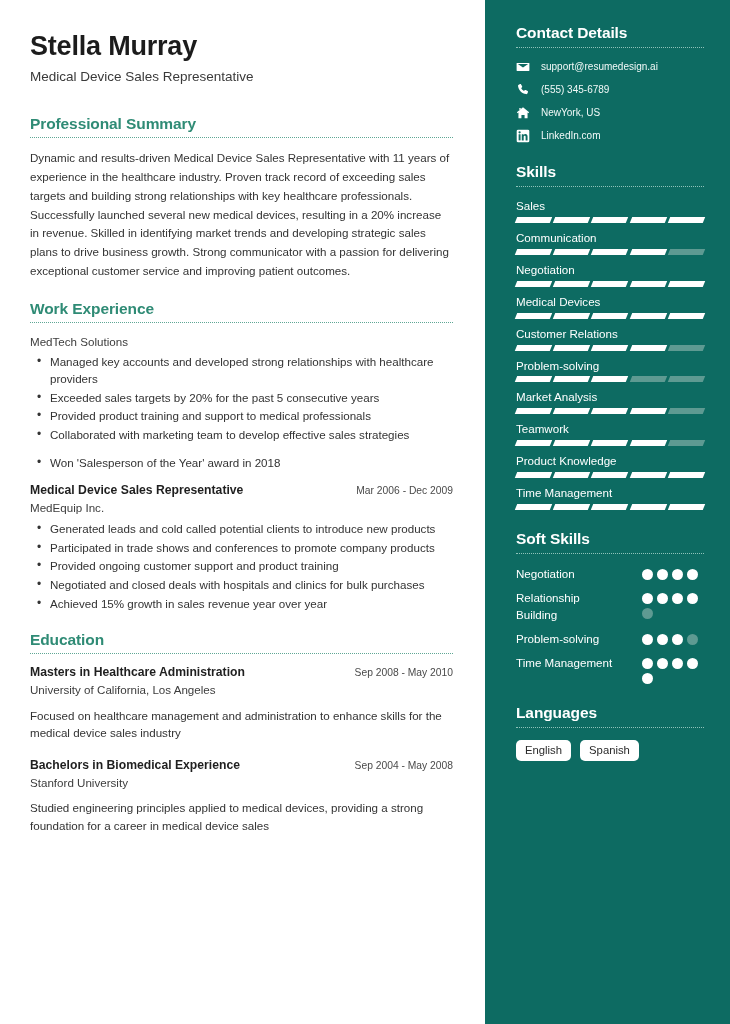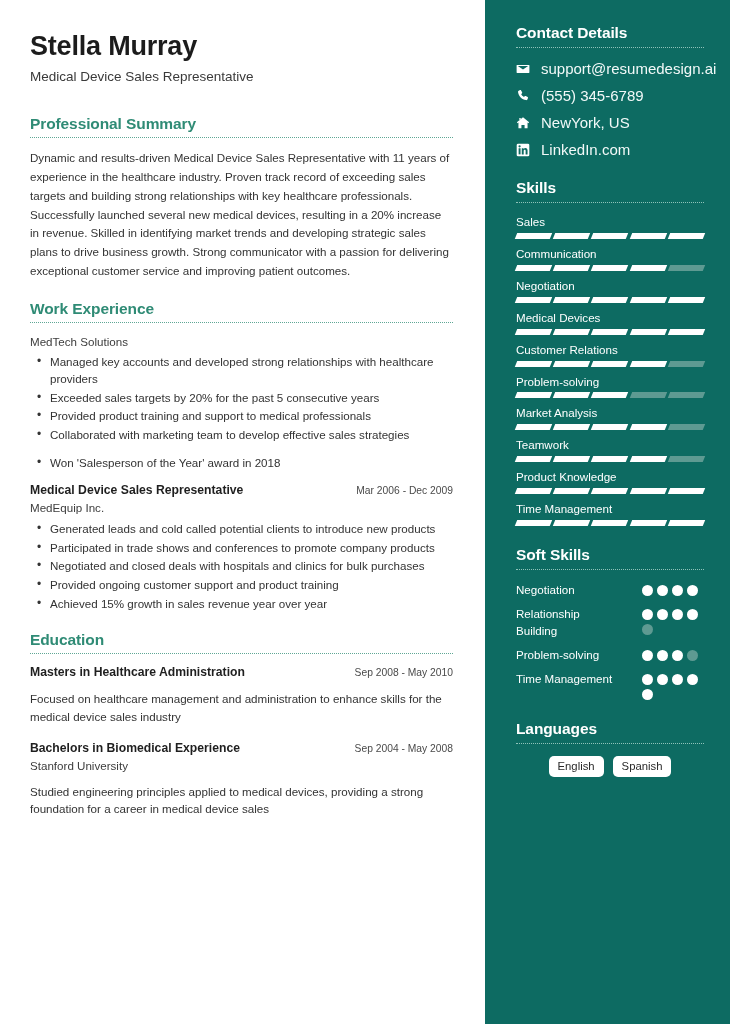--- a/index.html
+++ b/index.html
@@ -137,21 +137,21 @@
     height: 0;
   }
   .side-section { margin-bottom: 20px; }
 
   .contact-list { margin: 0; padding: 0; list-style: none; }
   .contact-item {
     display: flex;
     align-items: center;
     gap: 11px;
     margin-bottom: 9px;
-    font-size: 15px;
+    font-size: 10px;
     color: #f2f9f8;
     line-height: 1.2;
   }
   .c-icon {
     width: 14px; height: 14px;
     flex-shrink: 0;
     display: flex; align-items: center; justify-content: center;
   }
   .c-icon svg { display: block; }
 
@@ -199,21 +199,21 @@
     flex-shrink: 0;
   }
   .dot {
     width: 11px; height: 11px;
     border-radius: 50%;
     background: #ffffff;
   }
   .dot.off { background: #5e9a92; }
 
   
-  .lang-wrap { display: flex; flex-wrap: wrap; gap: 9px; justify-content: center; }
+  .lang-wrap { display: flex; flex-wrap: wrap; gap: 9px; }
   .lang-chip {
     background: #ffffff;
     color: #2a2a2a;
     font-size: 11.3px;
     padding: 4px 9px;
     border-radius: 5px;
     line-height: 1.2;
   }
 </style>
 </head>
@@ -252,37 +252,38 @@
           </div>
           <div class="entry">
             <div class="entry-head">
               <div class="entry-title">Medical Device Sales Representative</div>
               <div class="entry-date">Mar 2006 - Dec 2009</div>
             </div>
             <div class="entry-org">MedEquip Inc.</div>
             <ul class="bullets">
               <li>Generated leads and cold called potential clients to introduce new products</li>
               <li>Participated in trade shows and conferences to promote company products</li>
+              <li>Provided ongoing customer support and product training</li>
               <li>Negotiated and closed deals with hospitals and clinics for bulk purchases</li>
-              <li>Provided ongoing customer support and product training</li>
               <li>Achieved 15% growth in sales revenue year over year</li>
             </ul>
           </div>
         </div>
     </div>
 
     <div class="section">
       <h2 class="sec-head">Education</h2>
       <hr class="sec-rule">
       <div id="edu-list">
           <div class="edu-entry">
             <div class="entry-head">
               <div class="entry-title">Masters in Healthcare Administration</div>
               <div class="entry-date">Sep 2008 - May 2010</div>
             </div>
+            <div class="entry-org">University of California, Los Angeles</div>
             <div class="edu-desc">Focused on healthcare management and administration to enhance skills for the medical device sales industry</div>
           </div>
           <div class="edu-entry">
             <div class="entry-head">
               <div class="entry-title">Bachelors in Biomedical Experience</div>
               <div class="entry-date">Sep 2004 - May 2008</div>
             </div>
             <div class="entry-org">Stanford University</div>
             <div class="edu-desc">Studied engineering principles applied to medical devices, providing a strong foundation for a career in medical device sales</div>
           </div>

